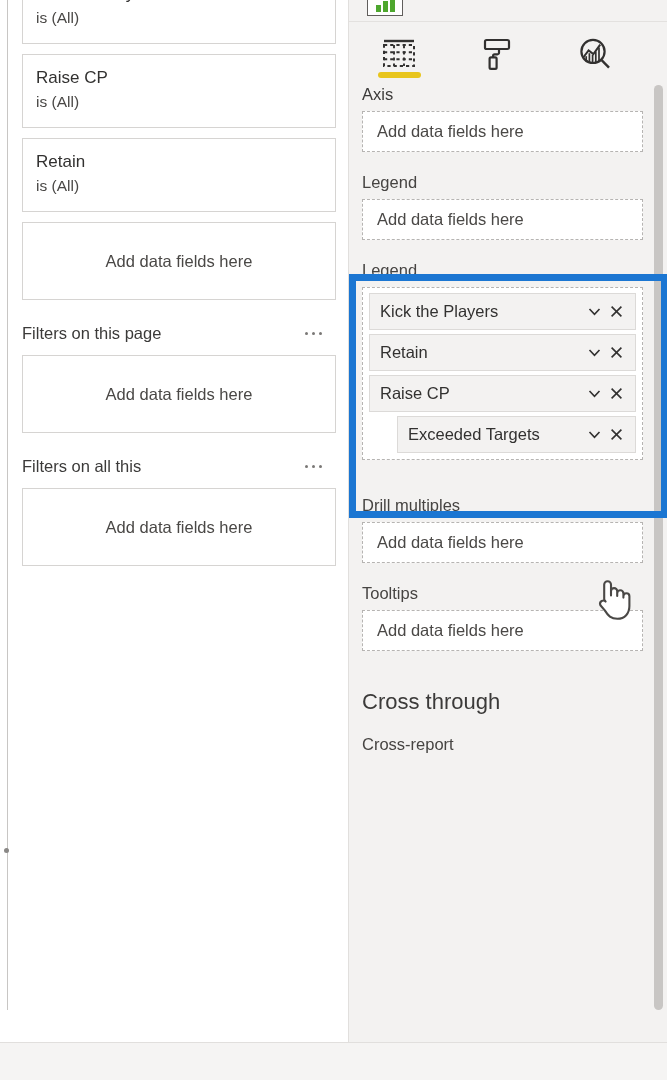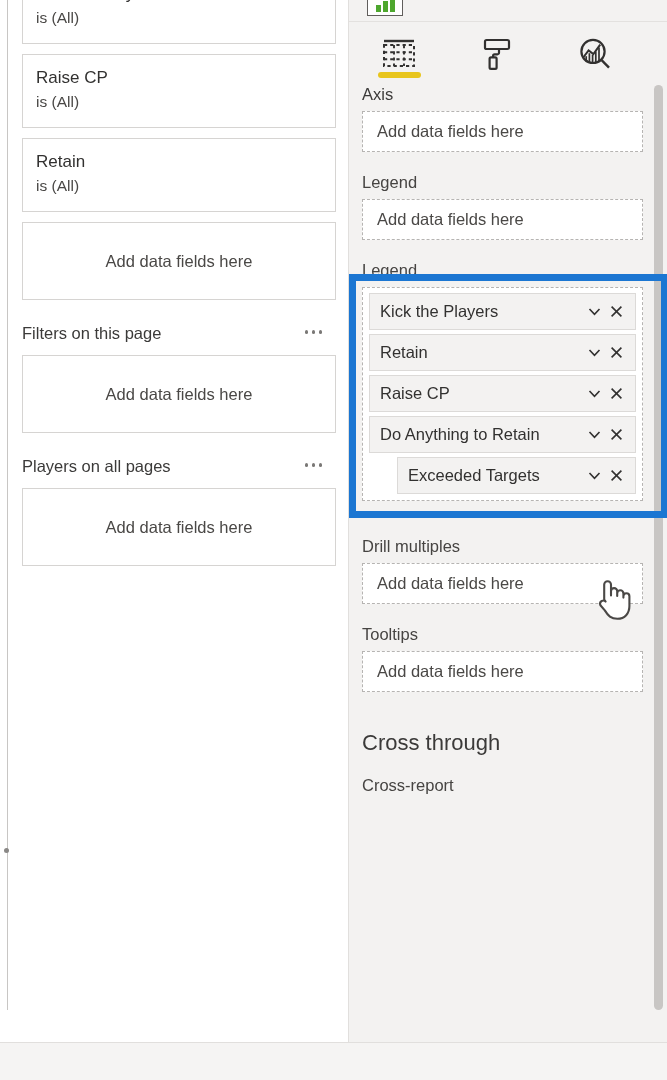--- a/index.html
+++ b/index.html
@@ -75,21 +75,21 @@
     display: flex;
     align-items: center;
     justify-content: center;
     font-size: 16.5px;
     color: #4a4846;
     margin-bottom: 10px;
   }
 
   .filters-section-head {
     display: flex;
-    align-items: flex-start;
+    align-items: center;
     justify-content: space-between;
     margin: 24px 0 12px 0;
     padding-right: 12px;
   }
   .filters-section-head .fsh-label {
     font-size: 16.5px;
     color: #3b3a39;
   }
   .ellipsis-btn {
     display: flex;
@@ -332,21 +332,21 @@
         <span class="fsh-label">Filters on this page</span>
         <span class="ellipsis-btn">
             <i></i>
             <i></i>
             <i></i>
           </span>
       </div>
       <div class="dropzone-lite">Add data fields here</div>
 
       <div class="filters-section-head">
-        <span class="fsh-label">Players on all pages</span>
+        <span class="fsh-label">Filters on all this</span>
         <span class="ellipsis-btn">
             <i></i>
             <i></i>
             <i></i>
           </span>
       </div>
       <div class="dropzone-lite">Add data fields here</div>
 
     </div>
   </div>
@@ -454,33 +454,20 @@
                 <path d="M3.5 6 L8.5 11.4 L13.5 6" fill="none" stroke="#323130" stroke-width="1.6"></path>
               </svg>
           </span>
           <span class="fp-remove">
             <svg width="15" height="15" viewBox="0 0 15 15">
                 <path d="M2.6 2.6 L12.4 12.4 M12.4 2.6 L2.6 12.4" stroke="#323130" stroke-width="1.6"></path>
               </svg>
           </span>
         </div>
 
-        <div class="field-pill">
-          <span class="fp-name">Do Anything to Retain</span>
-          <span class="fp-chevron">
-            <svg width="17" height="17" viewBox="0 0 17 17">
-                <path d="M3.5 6 L8.5 11.4 L13.5 6" fill="none" stroke="#323130" stroke-width="1.6"></path>
-              </svg>
-          </span>
-          <span class="fp-remove">
-            <svg width="15" height="15" viewBox="0 0 15 15">
-                <path d="M2.6 2.6 L12.4 12.4 M12.4 2.6 L2.6 12.4" stroke="#323130" stroke-width="1.6"></path>
-              </svg>
-          </span>
-        </div>
 
         <div class="field-pill">
           <span class="fp-name">Exceeded Targets</span>
           <span class="fp-chevron">
             <svg width="17" height="17" viewBox="0 0 17 17">
                 <path d="M3.5 6 L8.5 11.4 L13.5 6" fill="none" stroke="#323130" stroke-width="1.6"></path>
               </svg>
           </span>
           <span class="fp-remove">
             <svg width="15" height="15" viewBox="0 0 15 15">

